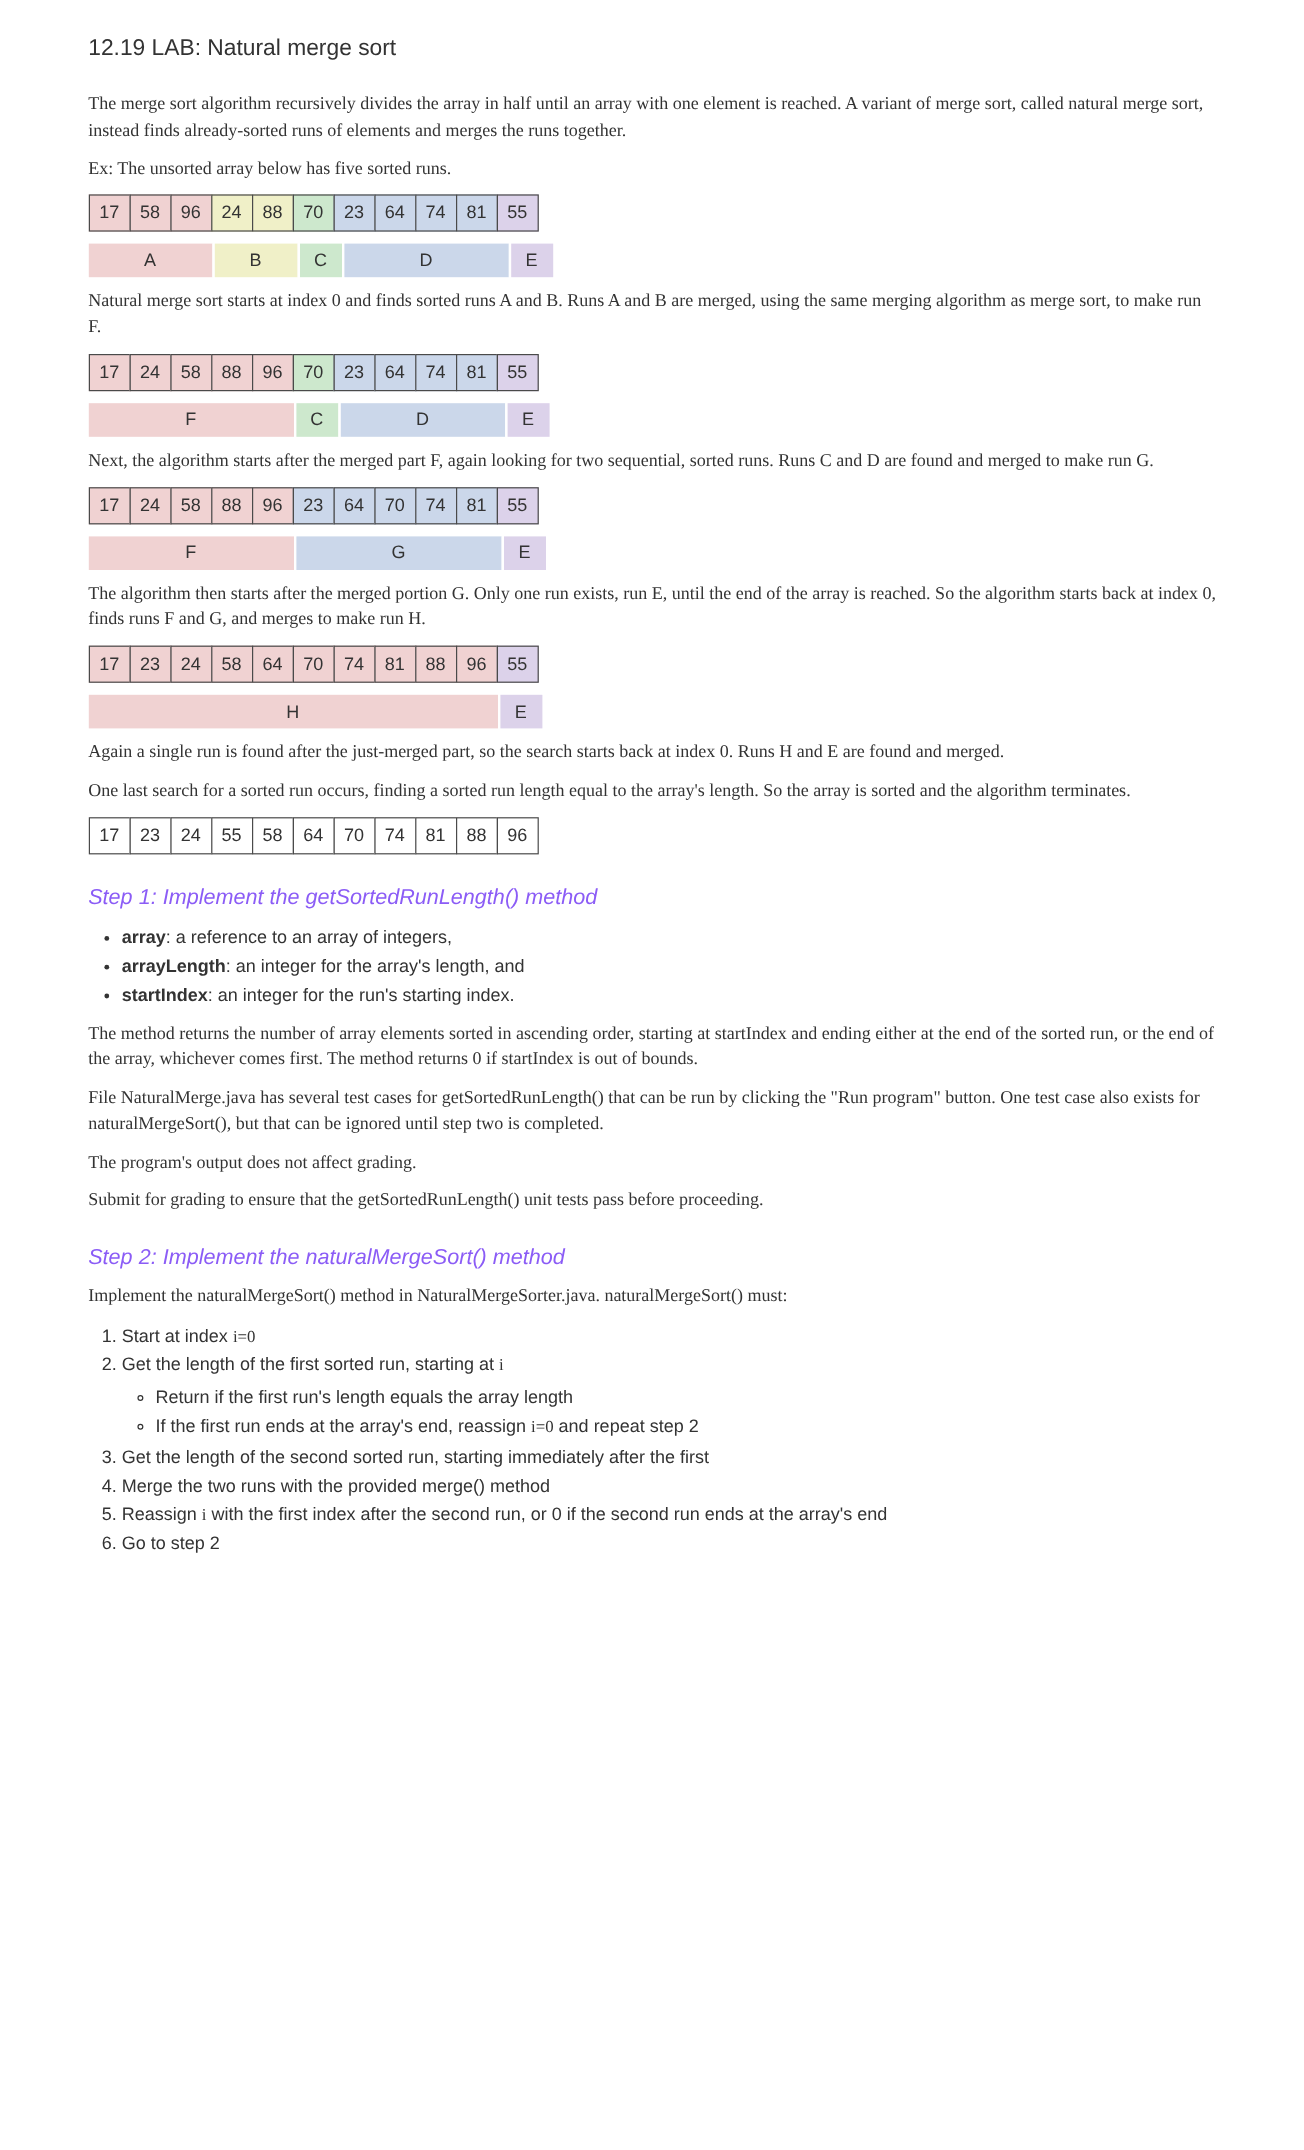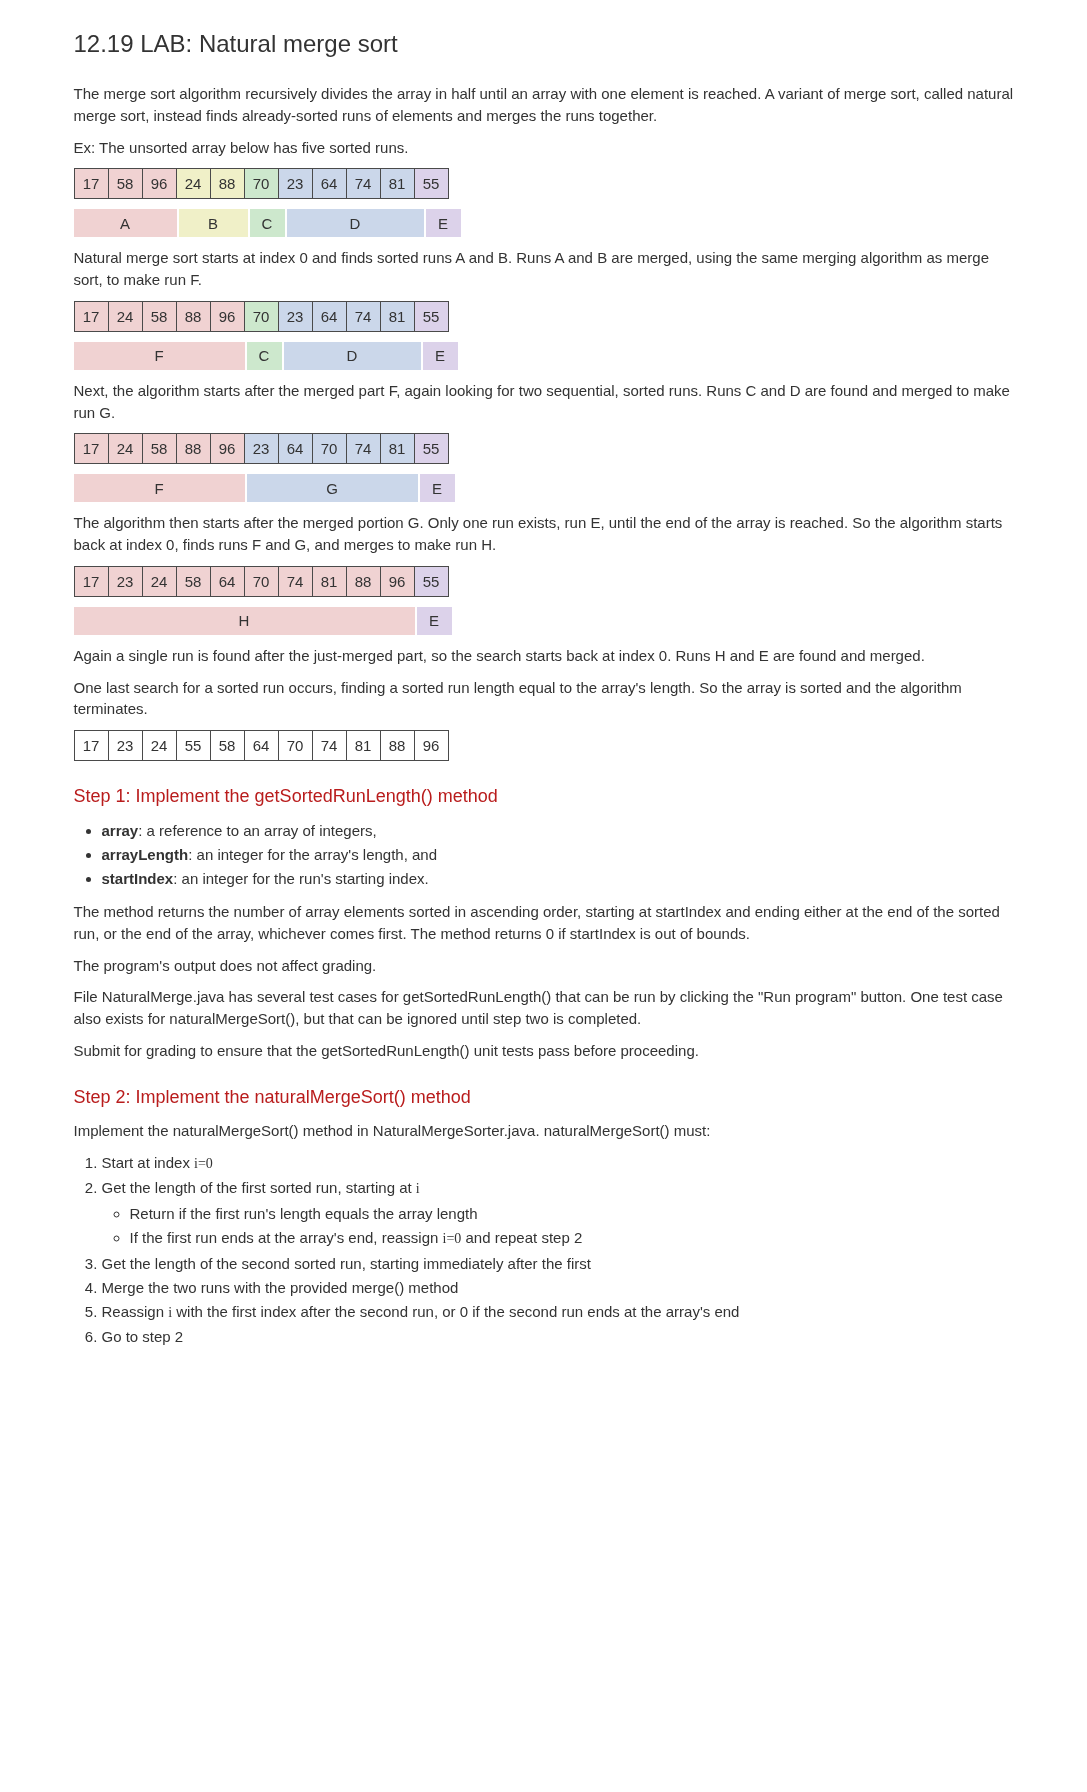--- a/index.html
+++ b/index.html
@@ -9,34 +9,36 @@
     color: #333;
     background: #fff;
   }
   .page {
     max-width: 1020px;
     margin: 0 auto;
     padding: 30px 40px 50px 40px;
     box-sizing: border-box;
   }
   h2.title {
-    font-size: 24px;
+    font-size: 19px;
     font-weight: 500;
     margin: 0 0 25px 0;
   }
   p {
     font-size: 15px;
     line-height: 1.45;
     margin: 10px 0;
+    font-family: Liberation Serif, serif;
   }
   h3.step {
     font-size: 18px;
     font-weight: 500;
     margin: 25px 0 12px 0;
-    color: #b91c1c;
+    color: #8b5cf6;
+    font-style: italic;
   }
   ul, ol {
     font-size: 15px;
     line-height: 1.6;
     padding-left: 28px;
     margin: 8px 0;
   }
   ul { list-style-type: disc; }
   ol { list-style-type: decimal; }
   ul ul, ol ul {
@@ -206,22 +208,22 @@
       <div class="cell c-white">96</div>
     </div>
 
   <h3 class="step">Step 1: Implement the getSortedRunLength() method</h3>
   <ul>
     <li><b>array</b><span>: a reference to an array of integers,</span></li>
     <li><b>arrayLength</b><span>: an integer for the array's length, and</span></li>
     <li><b>startIndex</b><span>: an integer for the run's starting index.</span></li>
   </ul>
   <p>The method returns the number of array elements sorted in ascending order, starting at startIndex and ending either at the end of the sorted run, or the end of the array, whichever comes first. The method returns 0 if startIndex is out of bounds.</p>
+  <p>File NaturalMerge.java has several test cases for getSortedRunLength() that can be run by clicking the "Run program" button. One test case also exists for naturalMergeSort(), but that can be ignored until step two is completed.</p>
   <p>The program's output does not affect grading.</p>
-  <p>File NaturalMerge.java has several test cases for getSortedRunLength() that can be run by clicking the "Run program" button. One test case also exists for naturalMergeSort(), but that can be ignored until step two is completed.</p>
   <p>Submit for grading to ensure that the getSortedRunLength() unit tests pass before proceeding.</p>
 
   <h3 class="step">Step 2: Implement the naturalMergeSort() method</h3>
   <p>Implement the naturalMergeSort() method in NaturalMergeSorter.java. naturalMergeSort() must:</p>
   <ol>
     <li><span>Start at index </span><span class="mono">i=0</span></li>
     <li><span>Get the length of the first sorted run, starting at </span><span class="mono">i</span>
       <ul>
         <li><span>Return if the first run's length equals the array length</span></li>
         <li><span>If the first run ends at the array's end, reassign </span><span class="mono">i=0</span><span> and repeat step 2</span></li>

